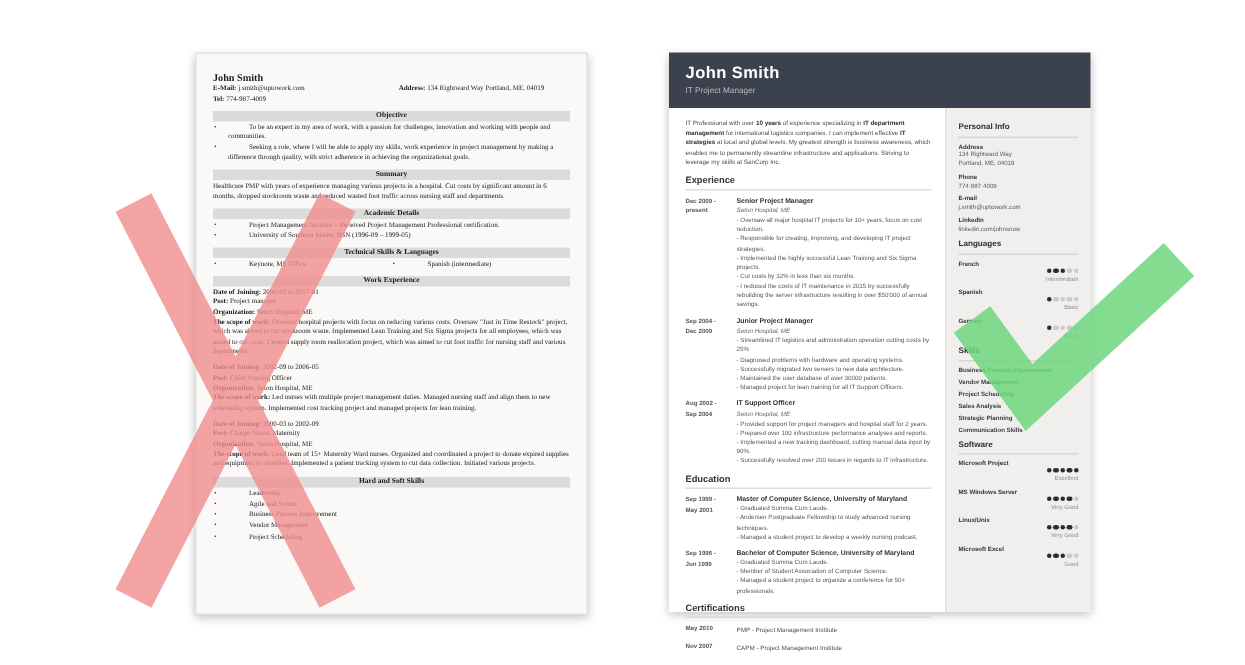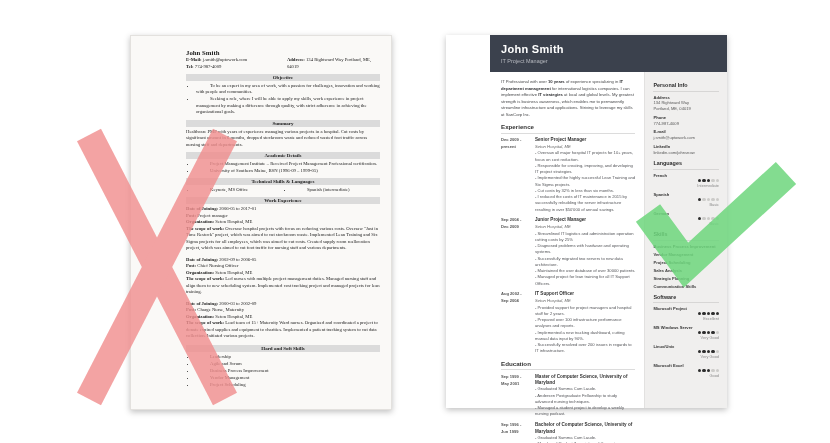--- a/index.html
+++ b/index.html
@@ -1,18 +1,18 @@
 <!DOCTYPE html>
 <html><head>
 <meta charset="utf-8">
 <style>
   html,body{margin:0;padding:0;}
   body{width:830px;height:443px;position:relative;background:#ffffff;overflow:hidden;
        font-family:"Liberation Sans",sans-serif;-webkit-font-smoothing:antialiased;}
-  .page{position:absolute;box-sizing:border-box;box-shadow:0 2px 6px rgba(0,0,0,.25);padding-left:44px;}
+  .page{position:absolute;box-sizing:border-box;box-shadow:0 2px 6px rgba(0,0,0,.25);}
 
   
   #left-page{left:130px;top:35px;width:262px;height:375px;background:#faf9f7;
              border:1px solid #e3e1de;font-family:"Liberation Serif",serif;color:#1c1c1c;}
   .lpad{padding:13px 11px 8px;}
   .lname{font-weight:bold;font-size:6.8px;}
   .lcontact{display:flex;font-size:4.7px;line-height:1.4;margin-top:1px;}
   .lcontact-left{width:52%;}
   .lcontact-right{width:48%;}
   .lsec-head{background:#dbdbdb;text-align:center;font-weight:bold;font-size:5px;

